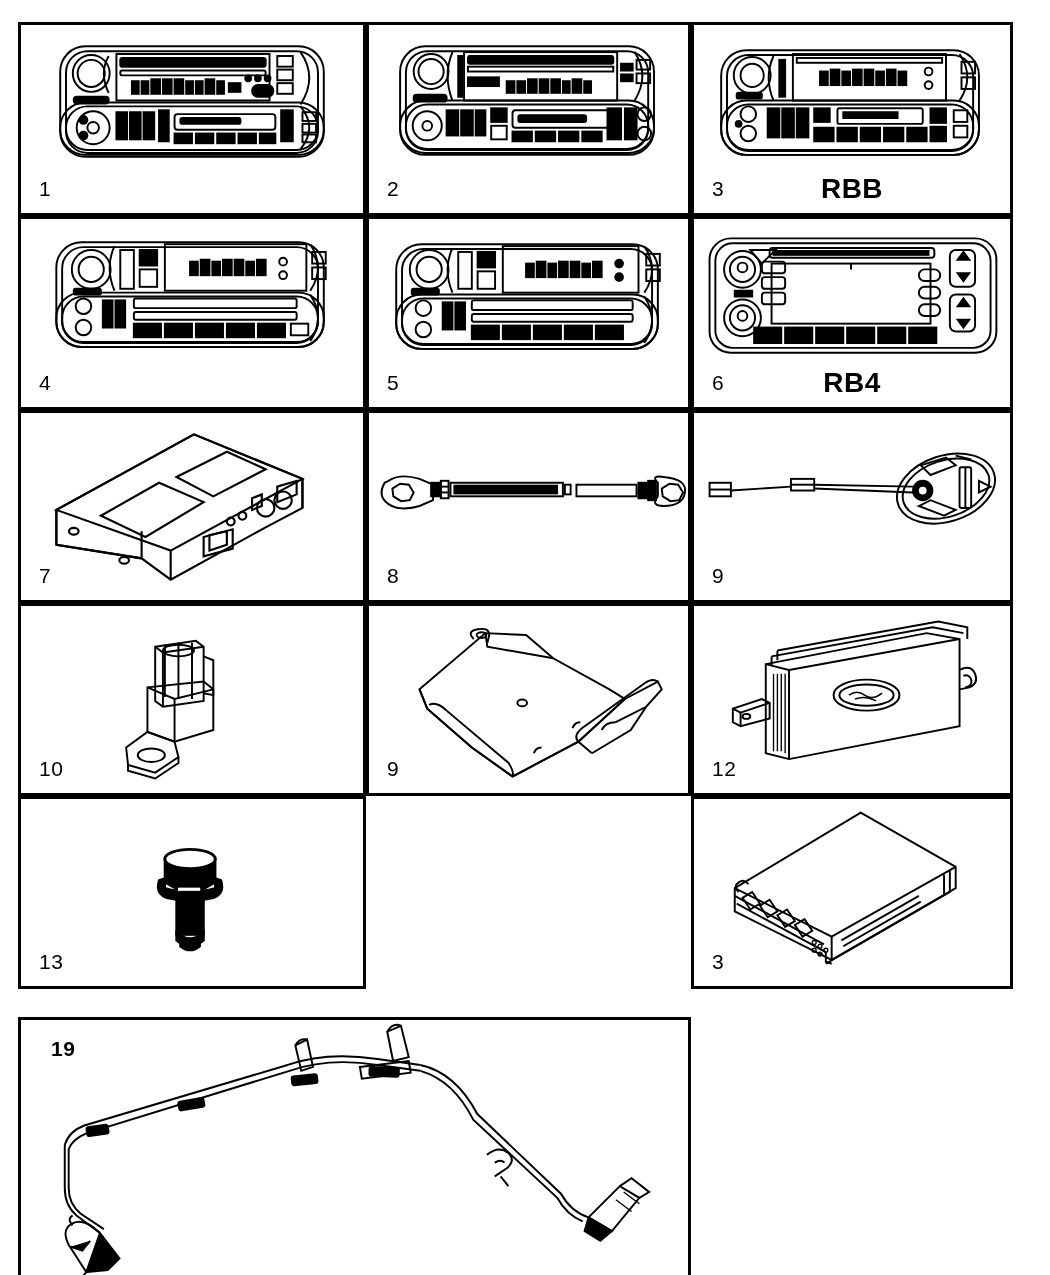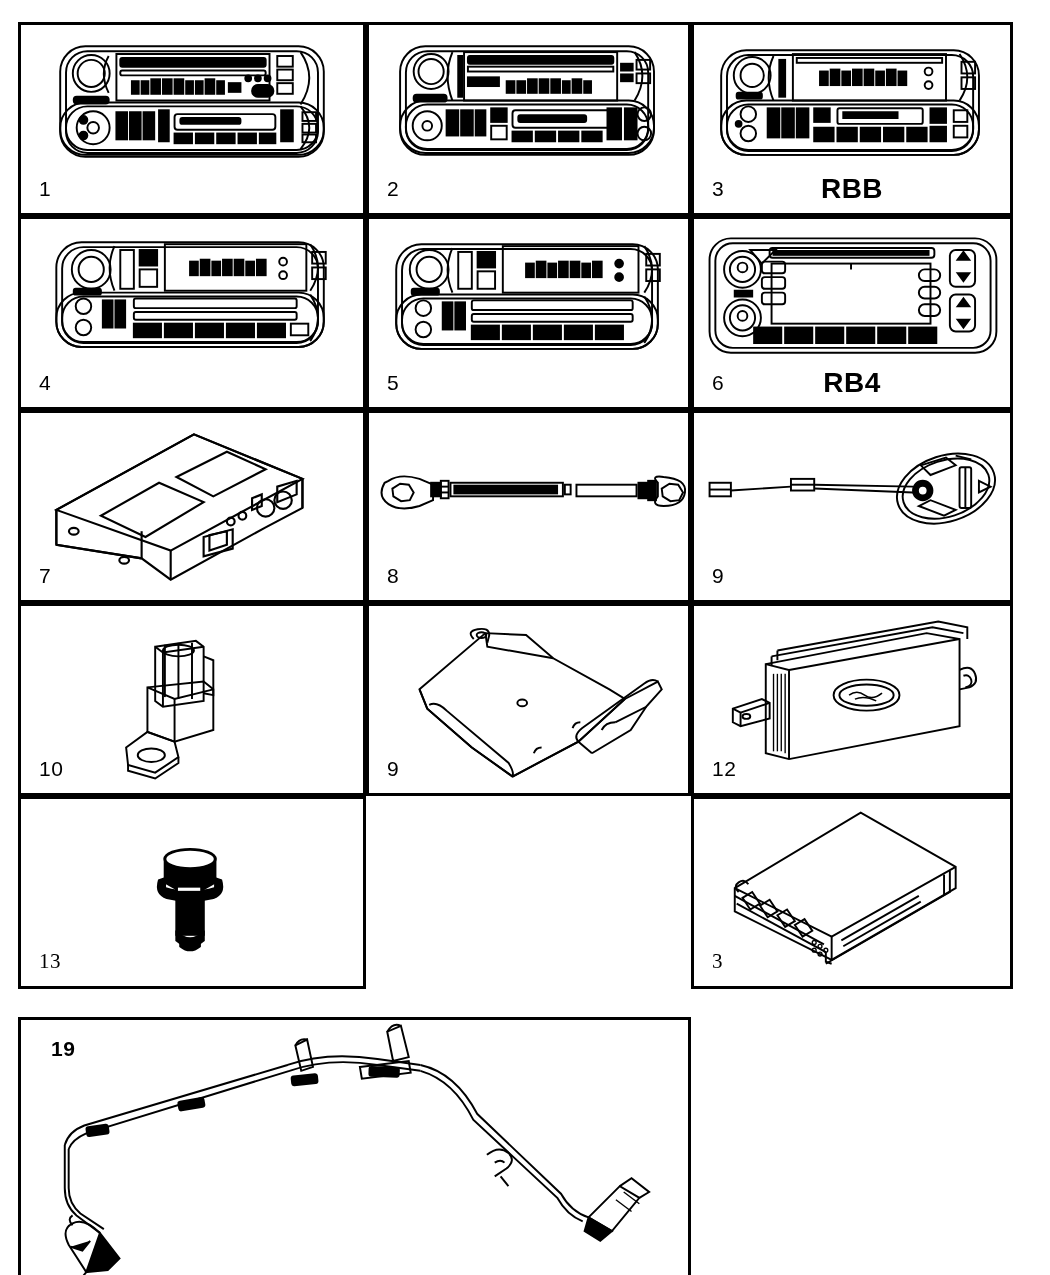--- a/index.html
+++ b/index.html
@@ -52,21 +52,21 @@
     text-align:center;
     font-size:28px;
     font-weight:bold;
     letter-spacing:0.5px;
   }
   
   .r1{ top:0;   height:194px; }
   .r2{ top:194px; height:194px; }
   .r3{ top:388px; height:193px; }
   .r4{ top:581px; height:193px; }
-  .r5{ top:774px; height:193px;font-family:Liberation Serif, serif; }
+  .r5{ top:774px; height:193px; }
   .r6{ top:995px; height:263px;font-weight:bold; }
   .c1{ left:0;    width:348px; }
   .c2{ left:348px; width:325px; }
   .c3{ left:673px; width:322px; }
   .cspan2{ left:0; width:673px; }
 </style>
 </head>
 <body>
 
 <div id="sheet">

